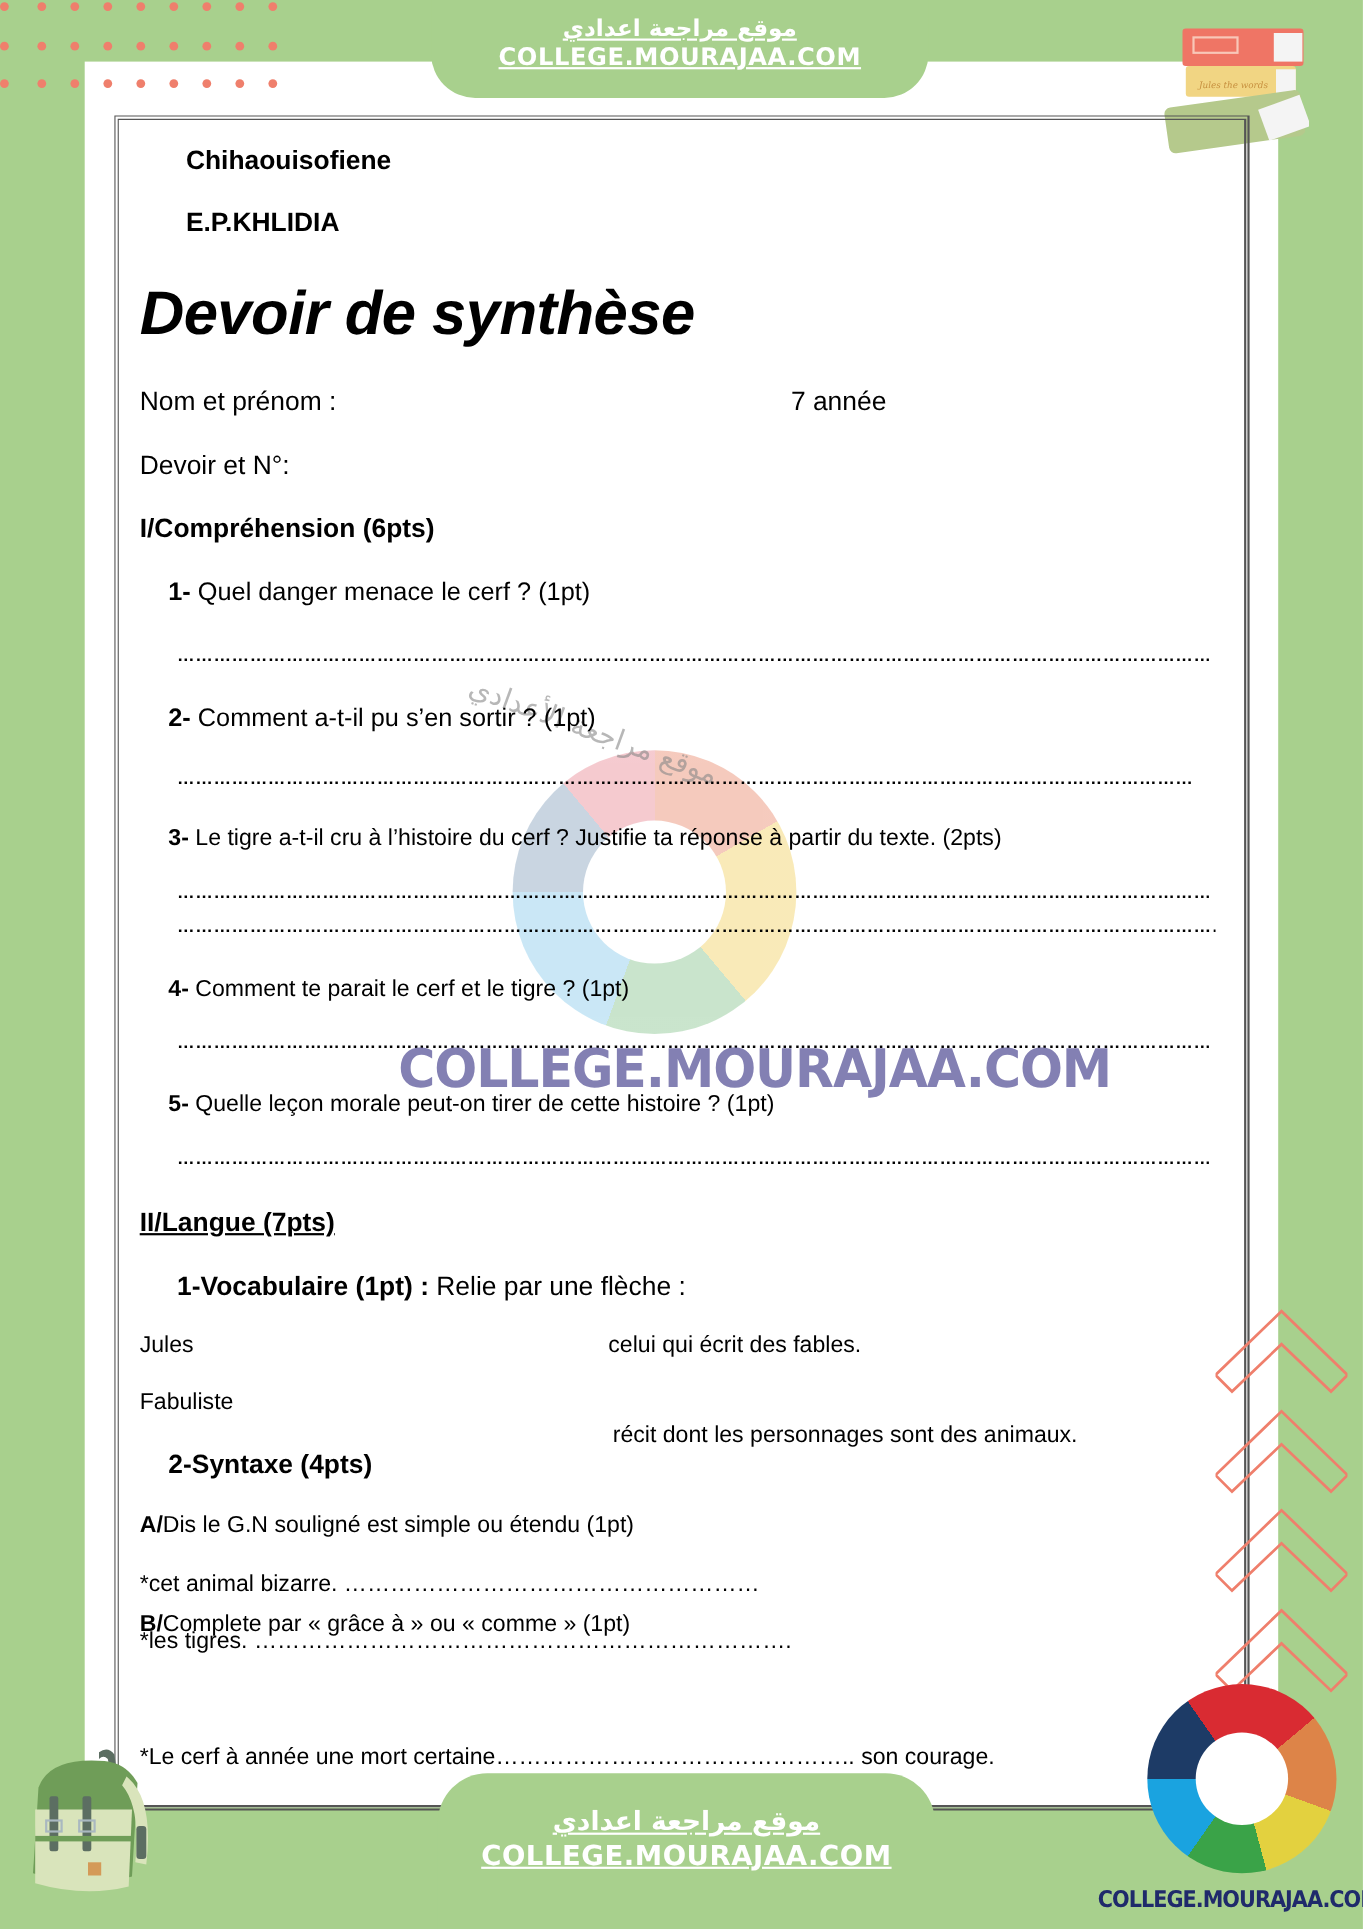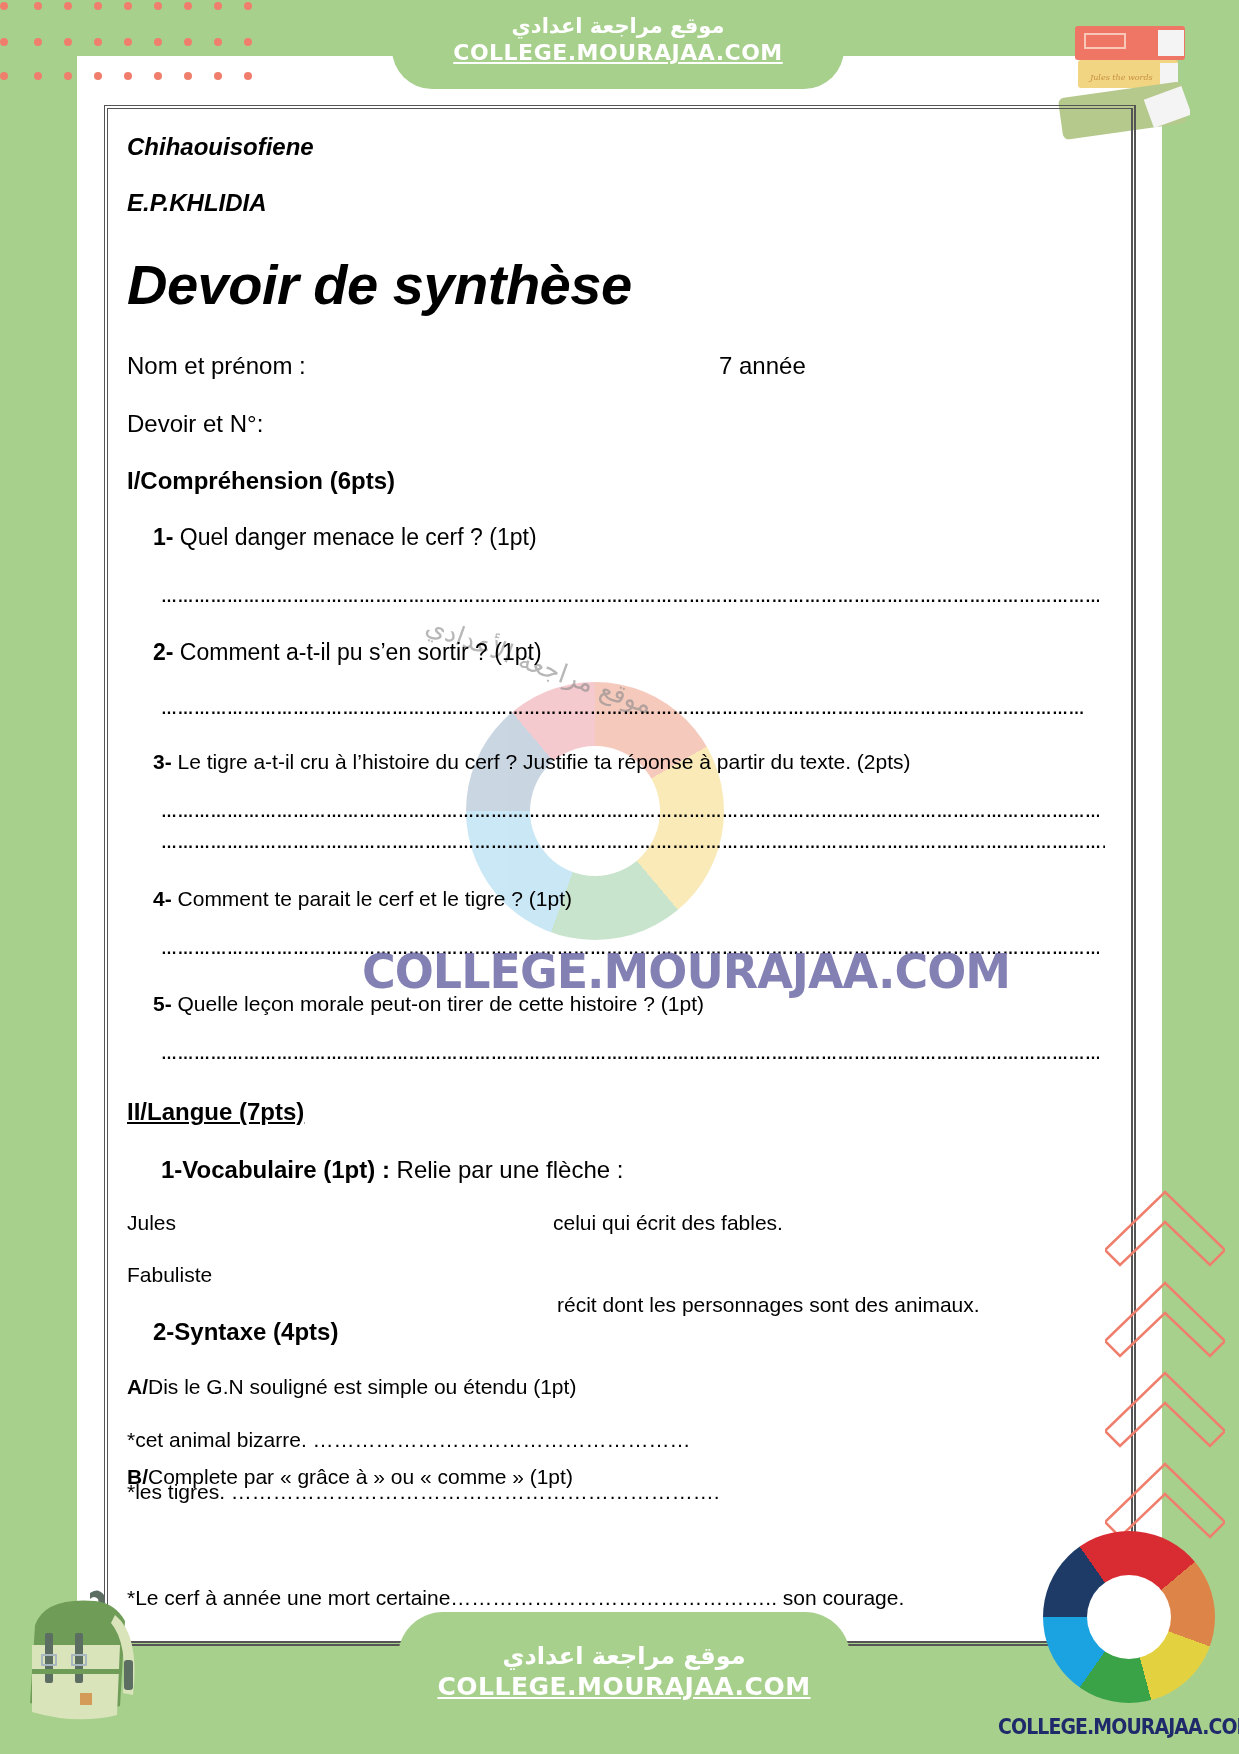--- a/index.html
+++ b/index.html
@@ -6,36 +6,36 @@
   html, body { width: 1239px; height: 1754px; overflow: hidden; }
   body { background: #a8d08d; position: relative; font-family: "Liberation Sans", sans-serif; }
 
   
   .sheet { position: absolute; left: 77px; top: 56px; width: 1085px; height: 1587px; background: #ffffff; }
 
   
   .banner { position: absolute; background: #a8d08d; text-align: center; color: #ffffff; }
   .banner-top { left: 392px; top: 0; width: 452px; height: 89px; border-radius: 0 0 40px 40px; }
   .banner-bottom { left: 398px; top: 1612px; width: 452px; height: 142px; border-radius: 45px 45px 0 0; }
-  .banner .ar { font-family: "DejaVu Sans", sans-serif; font-weight: bold; font-size: 21px; direction: rtl; line-height: 1.2; }
+  .banner .ar { font-family: "DejaVu Sans", sans-serif; font-weight: bold; font-size: 21px; text-decoration: underline; direction: rtl; line-height: 1.2; }
   .banner .en { font-family: "DejaVu Sans", sans-serif; font-weight: bold; font-size: 22px; text-decoration: underline; letter-spacing: 0.5px; line-height: 1.25; }
   .banner-top .ar { margin-top: 14px; }
   .banner-bottom .ar { margin-top: 30px; font-size: 24px; }
   .banner-bottom .en { font-size: 25px; }
 
   
   .dots { position: absolute; left: 0; top: 0; width: 300px; height: 90px; }
   .dot { position: absolute; width: 8px; height: 8px; border-radius: 50%; background: #ef7f6c; }
 
   
   .frame { position: absolute; left: 104px; top: 105px; width: 1032px; height: 1541px; border: 4px double #555; border-right-width: 5px; border-bottom-width: 5px; background: transparent; }
 
   .content { position: absolute; left: 127px; top: 120px; width: 980px; color: #000; font-family: "Liberation Sans", sans-serif; }
   .line { position: absolute; left: 0; white-space: nowrap; }
-  .author { font-weight: bold; font-style: italic; font-size: 24px; }
+  .author { font-weight: bold; font-size: 24px; margin-left: 42px; }
   .title { font-weight: bold; font-style: italic; font-size: 56px; letter-spacing: -0.5px; }
   .field { font-size: 24px; }
   .section { font-weight: bold; font-size: 24px; }
   .section-ul { font-weight: bold; font-size: 24px; text-decoration: underline; }
   .q { font-size: 23px; }
   .q-small { font-size: 21px; }
   .num { font-weight: bold; }
   .dotline { font-size: 16px; letter-spacing: 0.5px; overflow: hidden; font-weight: bold; }
   .body-sm { font-size: 21px; }
 

